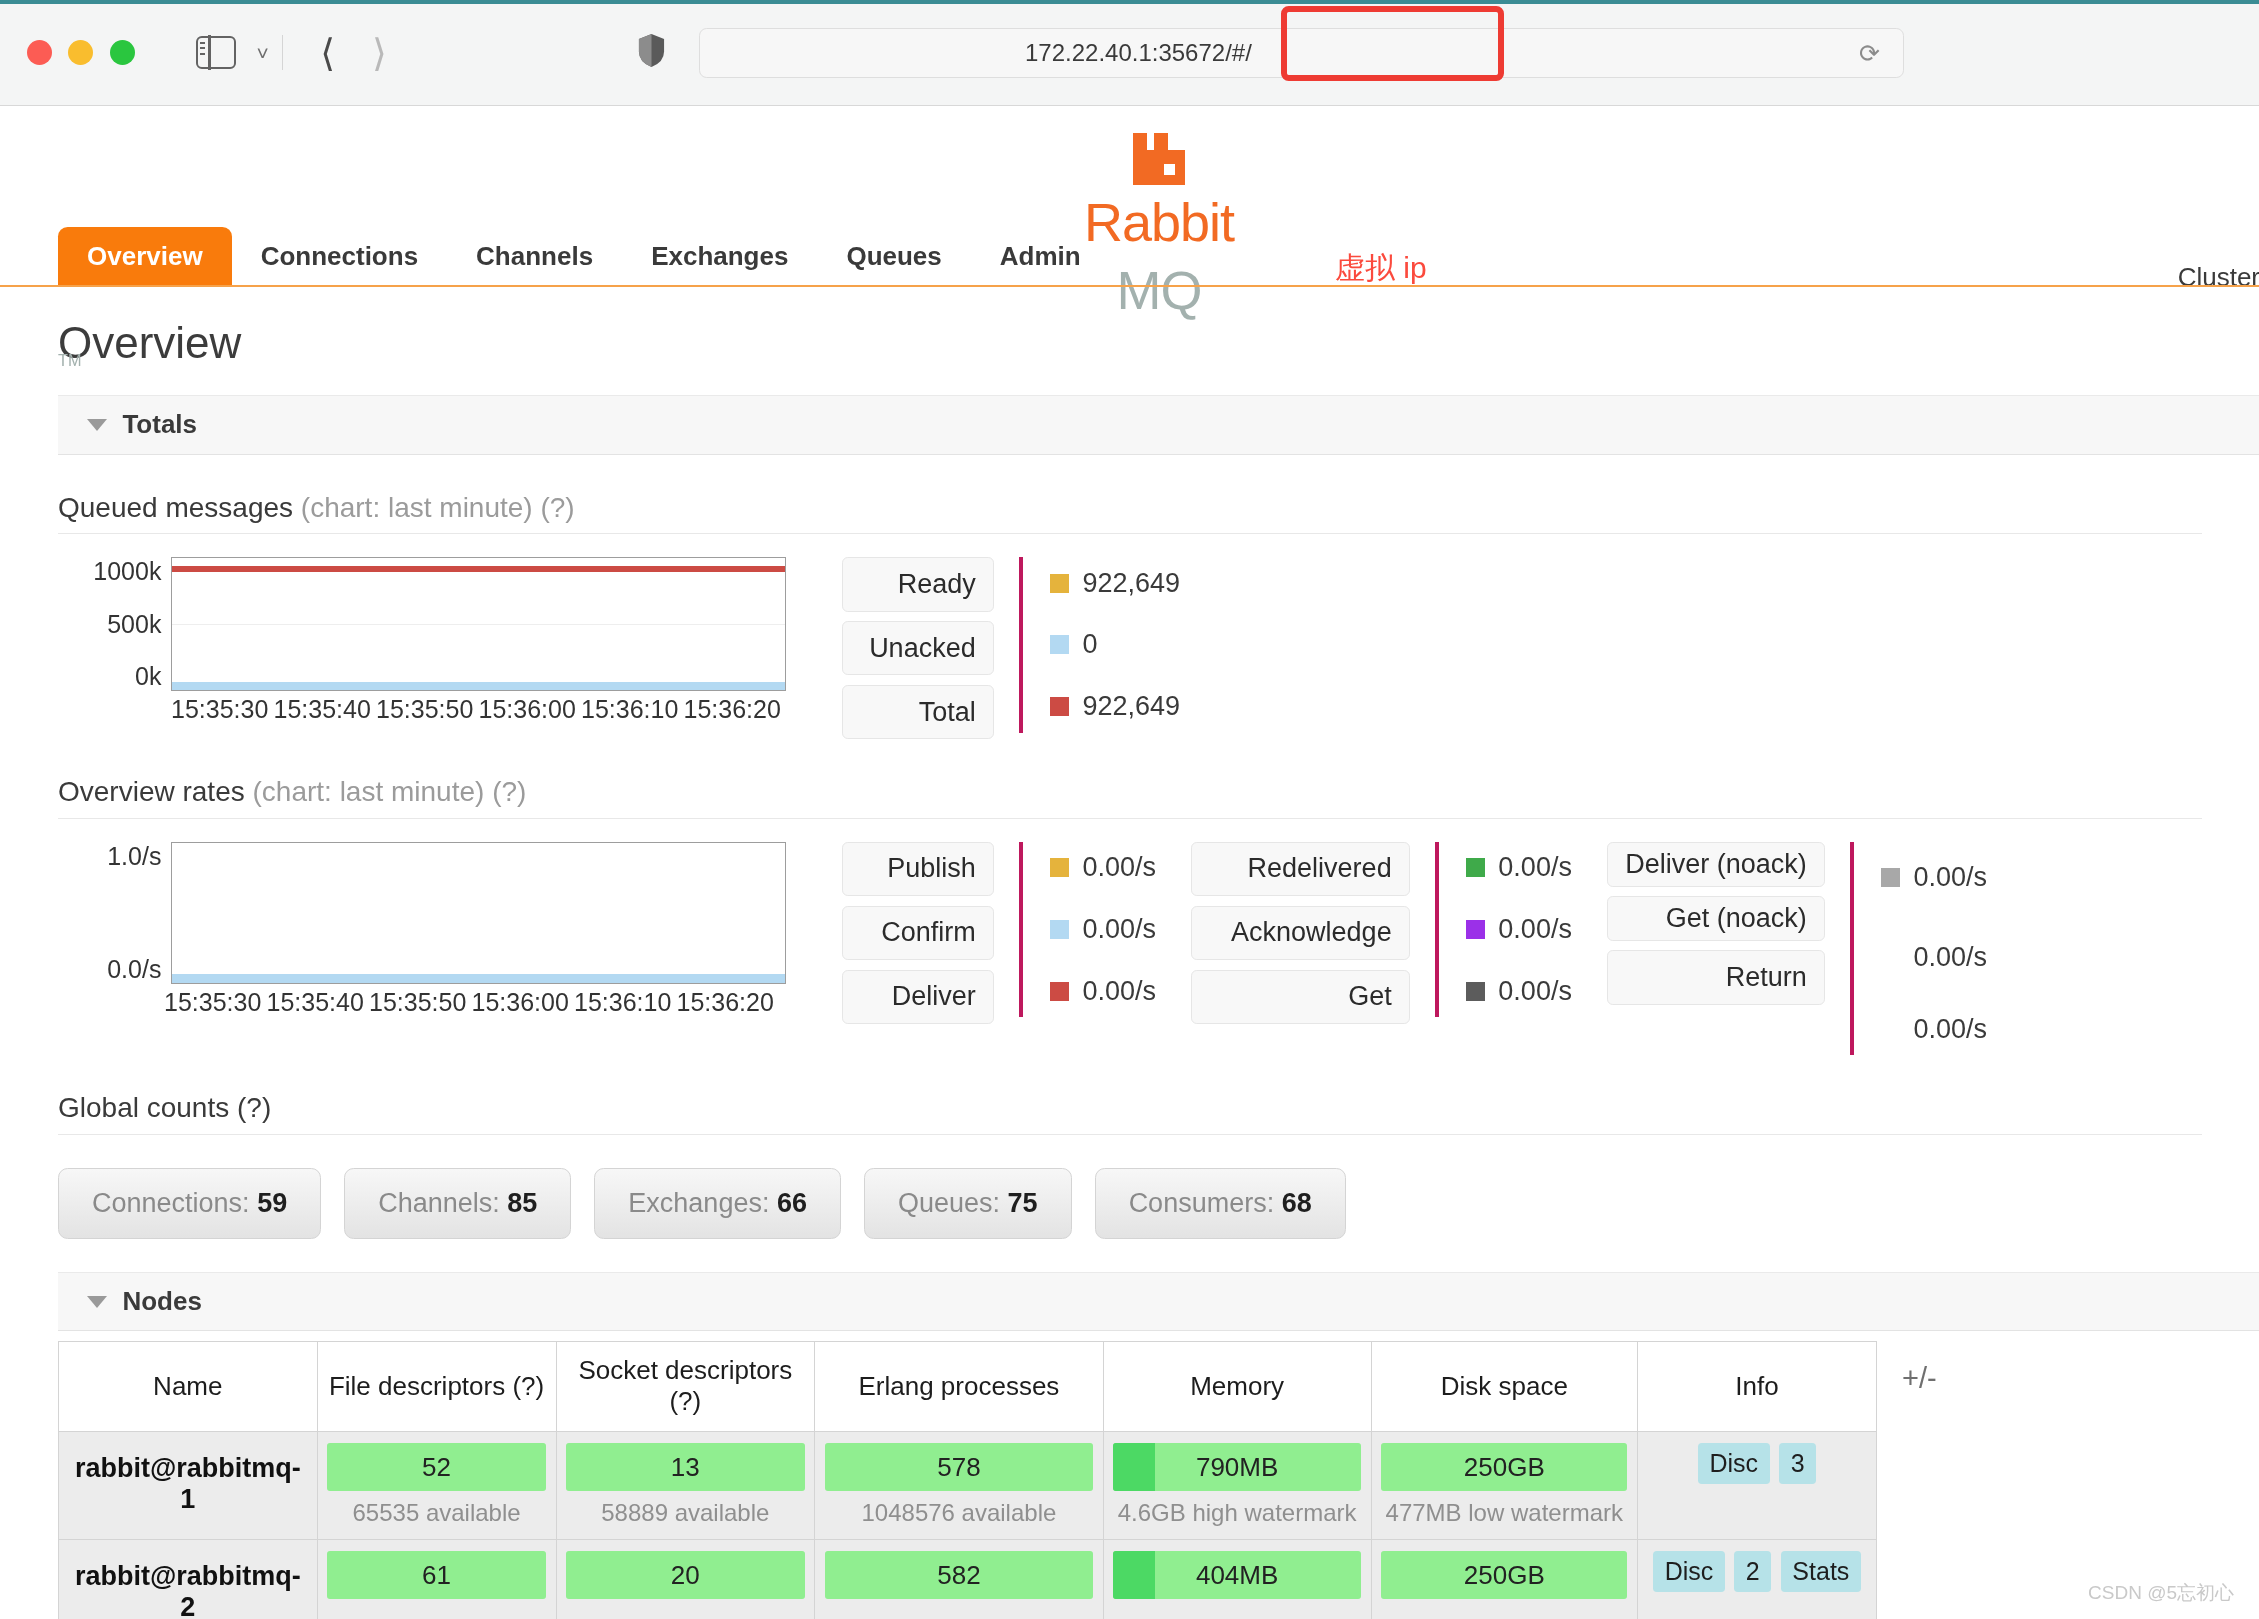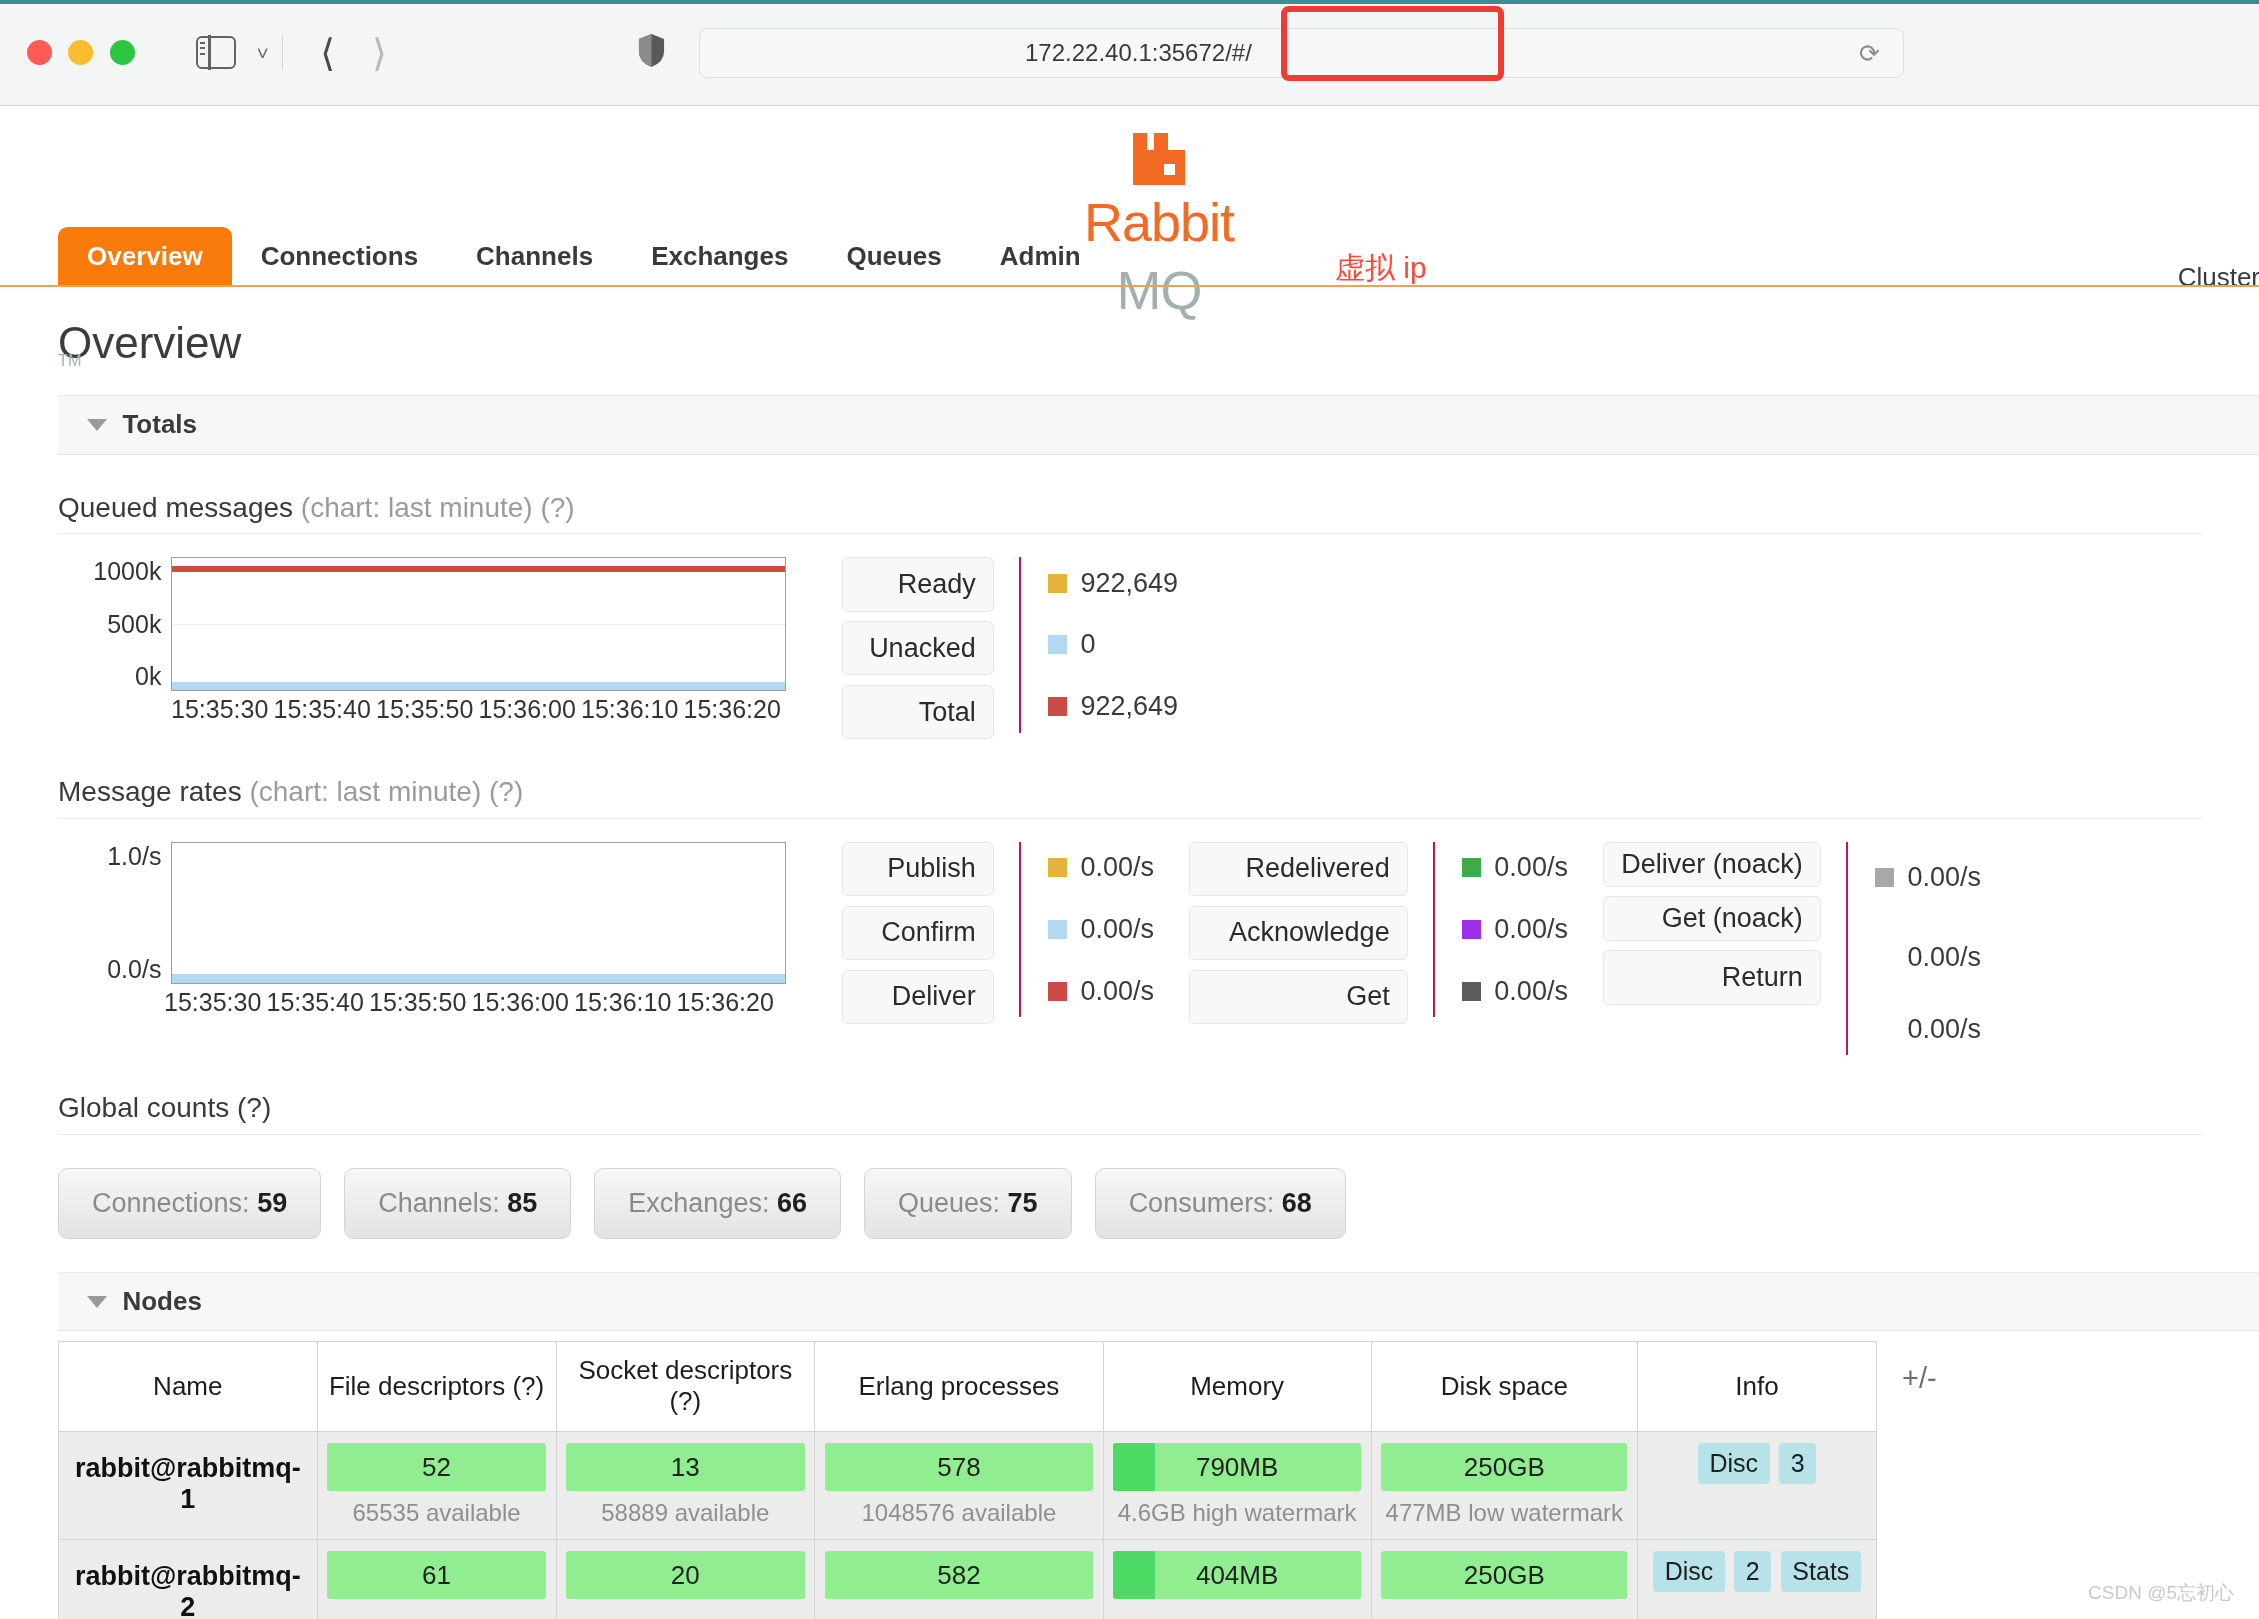--- a/index.html
+++ b/index.html
@@ -152,21 +152,21 @@
   .legend-group { display: flex; align-items: flex-start; margin-left: 31px; }
   .legend-btns { display: flex; flex-direction: column; gap: 9.6px; }
   .lbtn {
     background: #f8f8f8; border: 1px solid #e6e6e6; border-radius: 5.8px;
     min-width: 152px; padding: 10.6px 17.3px;
     text-align: right; font-size: 27px; color: #2b2b2b;
     line-height: 1.15;
   }
   .lbtn.two { padding: 5.8px 17.3px; }
   .legend-vals {
-    border-left: 2px solid #be185d;
+    border-left: 4px solid #be185d;
     padding-left: 27px; margin-left: 25px;
     display: flex; flex-direction: column; gap: 9.6px;
   }
   .lval { display: flex; align-items: center; gap: 13.4px; font-size: 27px; color: #3a3a3a;
     height: 52px; }
   .lval.two { height: 71px; }
   .swatch { width: 19px; height: 19px; display: inline-block; flex: 0 0 auto; }
   .swatch.none { background: transparent; }
 
   
@@ -323,21 +323,21 @@
         </div>
         <div class="lval">
           <i class="swatch" style="background:#cc4b44"></i>
           <span>922,649</span>
         </div>
       </div>
     </div>
   </div>
 
   <div class="sub-head">
-    <span>Message rates</span>
+    <span>Overview rates</span>
     <span class="muted">(chart: last minute) (?)</span>
   </div>
 
   <div class="chart-row">
     <div class="chart-block">
       <div class="plot-wrap">
         <div class="yaxis" style="height:142px;">
           <span>1.0/s</span>
           <span>0.0/s</span>
         </div>

